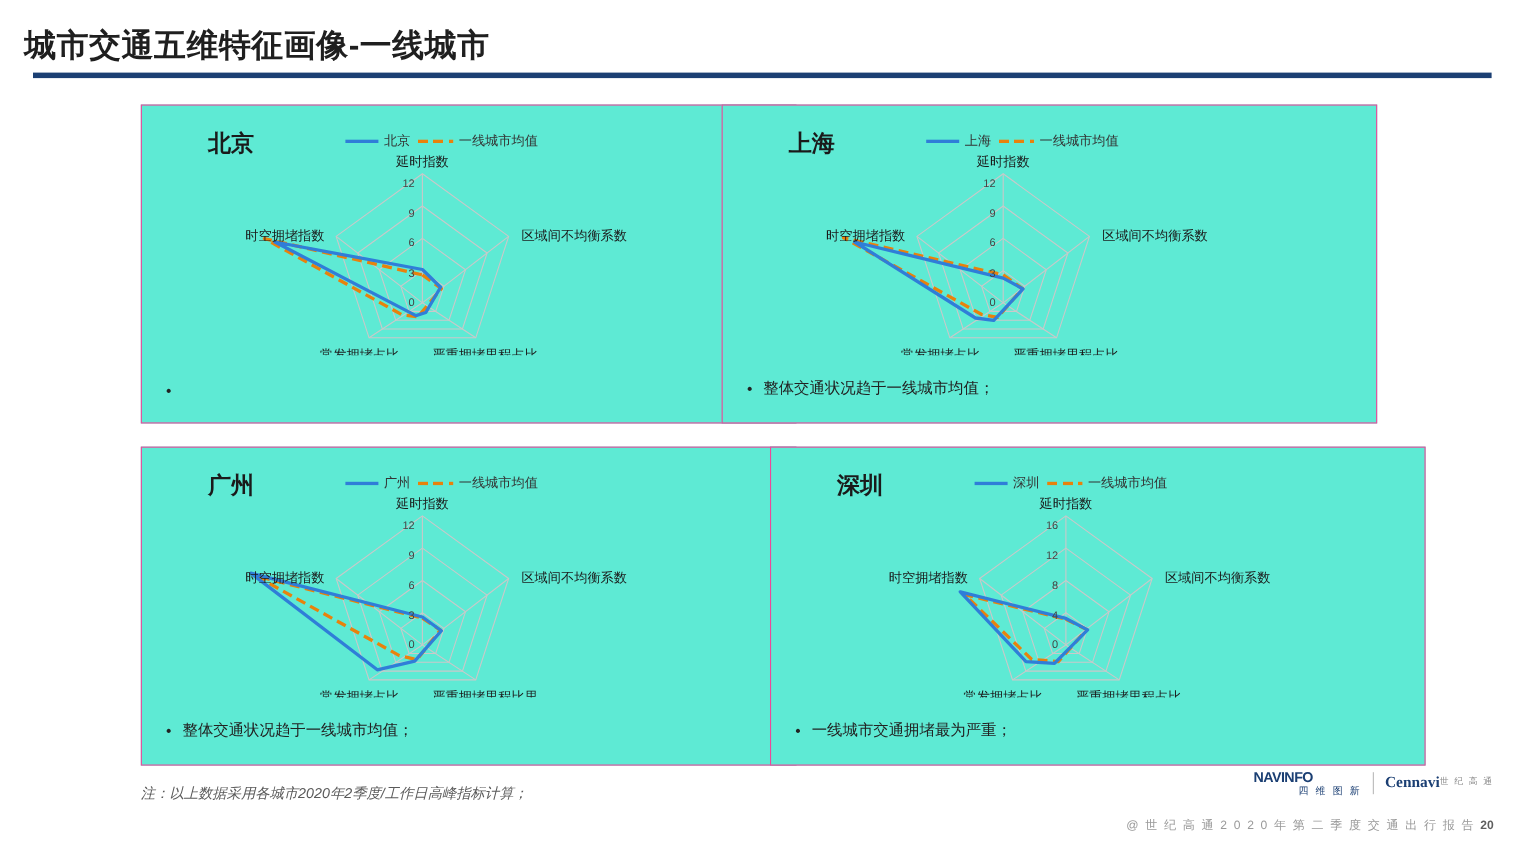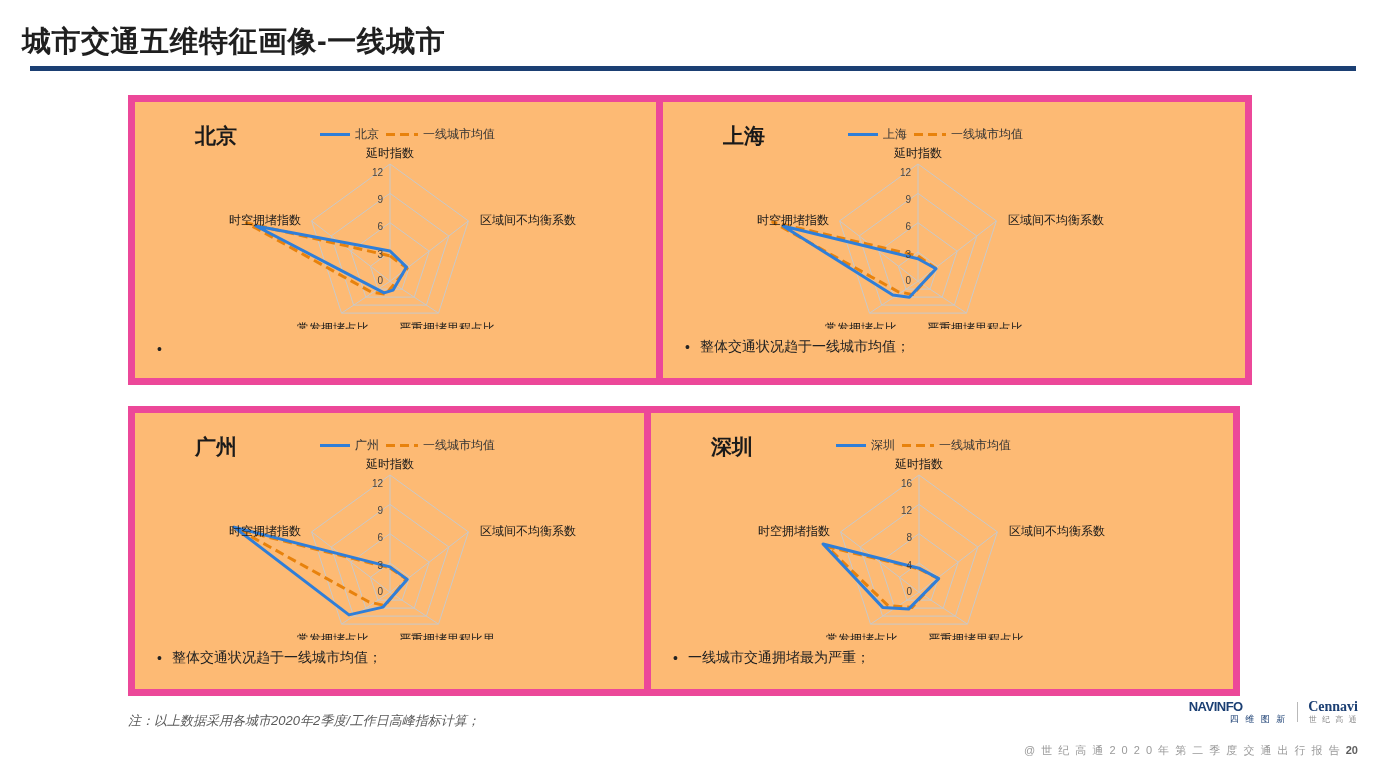--- a/index.html
+++ b/index.html
@@ -36,28 +36,28 @@
     position: absolute;
     left: 128px;
     top: 95px;
     width: 1060px;
     height: 600px;
   }
   .card {
     position: absolute;
     width: 596px;
     height: 290px;
-    border: 7px solid #ec4899;
-    background: #fdba74;
+    border: 1px solid #ec4899;
+    background: #5eead4;
     box-sizing: border-box;
   }
   .card.c0 { left: 0px;   top: 0px; }
   .card.c1 { left: 528px; top: 0px; }
   .card.c2 { left: 0px;   top: 311px; }
-  .card.c3 { left: 516px; top: 311px; }
+  .card.c3 { left: 572px; top: 311px; }
 
   .card-header {
     position: absolute;
     left: 0;
     top: 20px;
     width: 100%;
     height: 30px;
   }
   .city-name {
     position: absolute;
@@ -168,22 +168,22 @@
     margin-top: 2px;
     padding-left: 41px;
   }
   .logo-sep {
     width: 1px;
     height: 20px;
     background: #b9b9b9;
   }
   .logo-cennavi {
     display: flex;
-    flex-direction: column;
-    align-items: flex-end;
+    flex-direction: row;
+    align-items: flex-start;
     line-height: 1;
   }
   .logo-cennavi .en {
     font-size: 14px;
     font-weight: bold;
     color: #1b3f73;
     font-family: "Liberation Serif", serif;
   }
   .logo-cennavi .cn {
     font-size: 8px;

